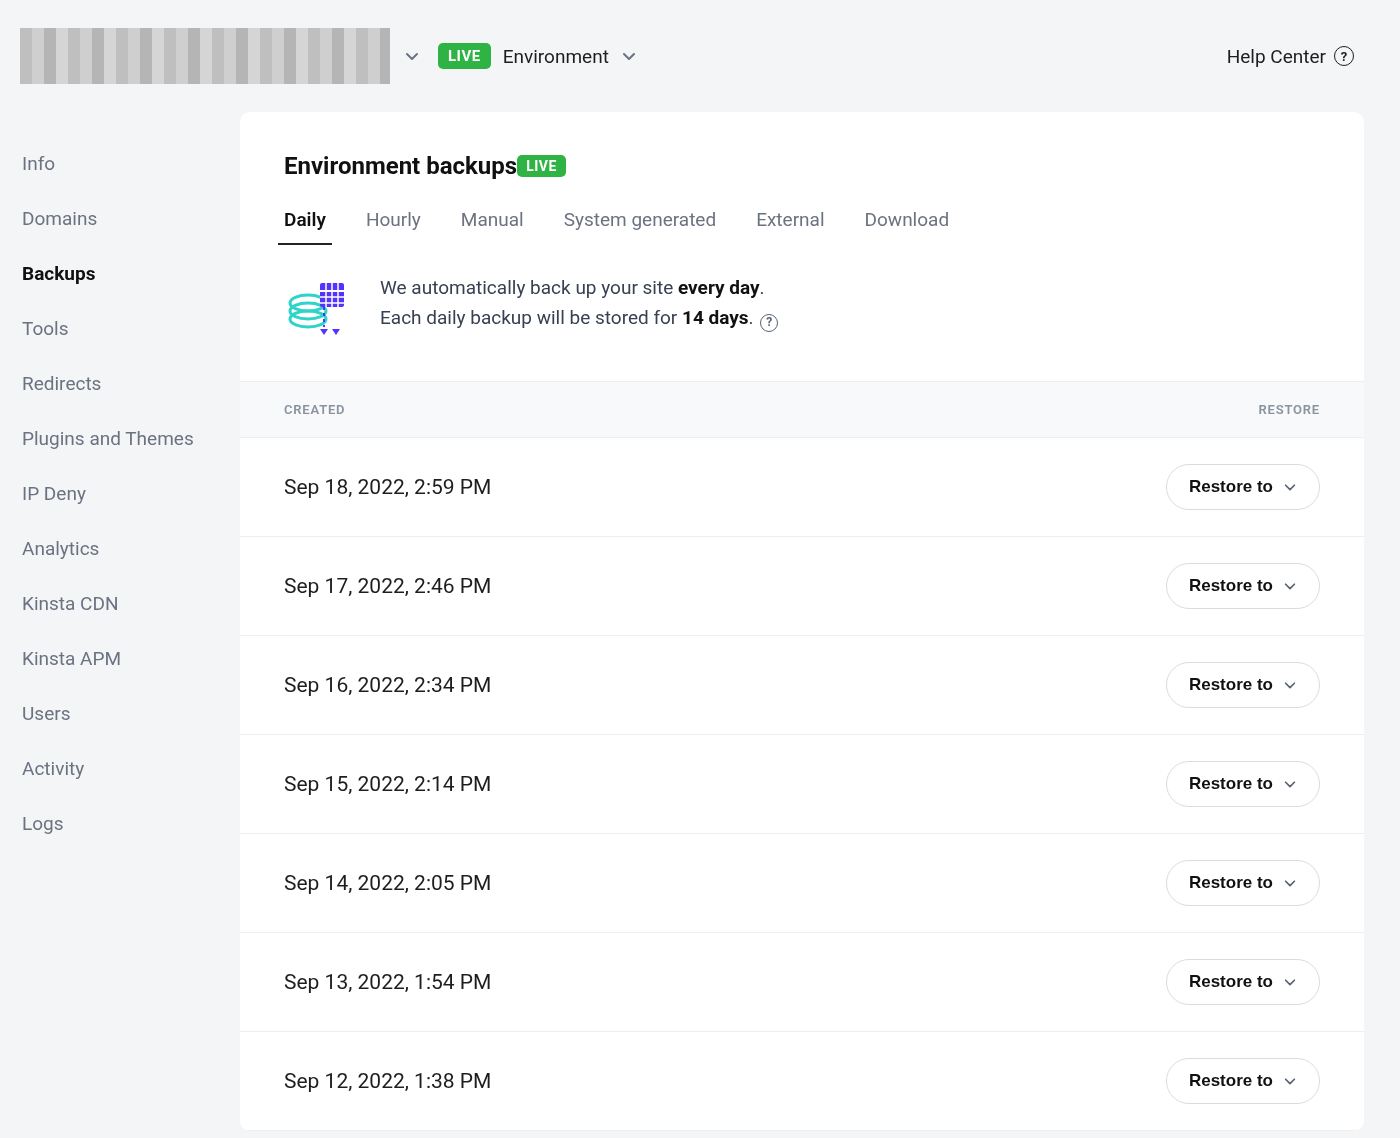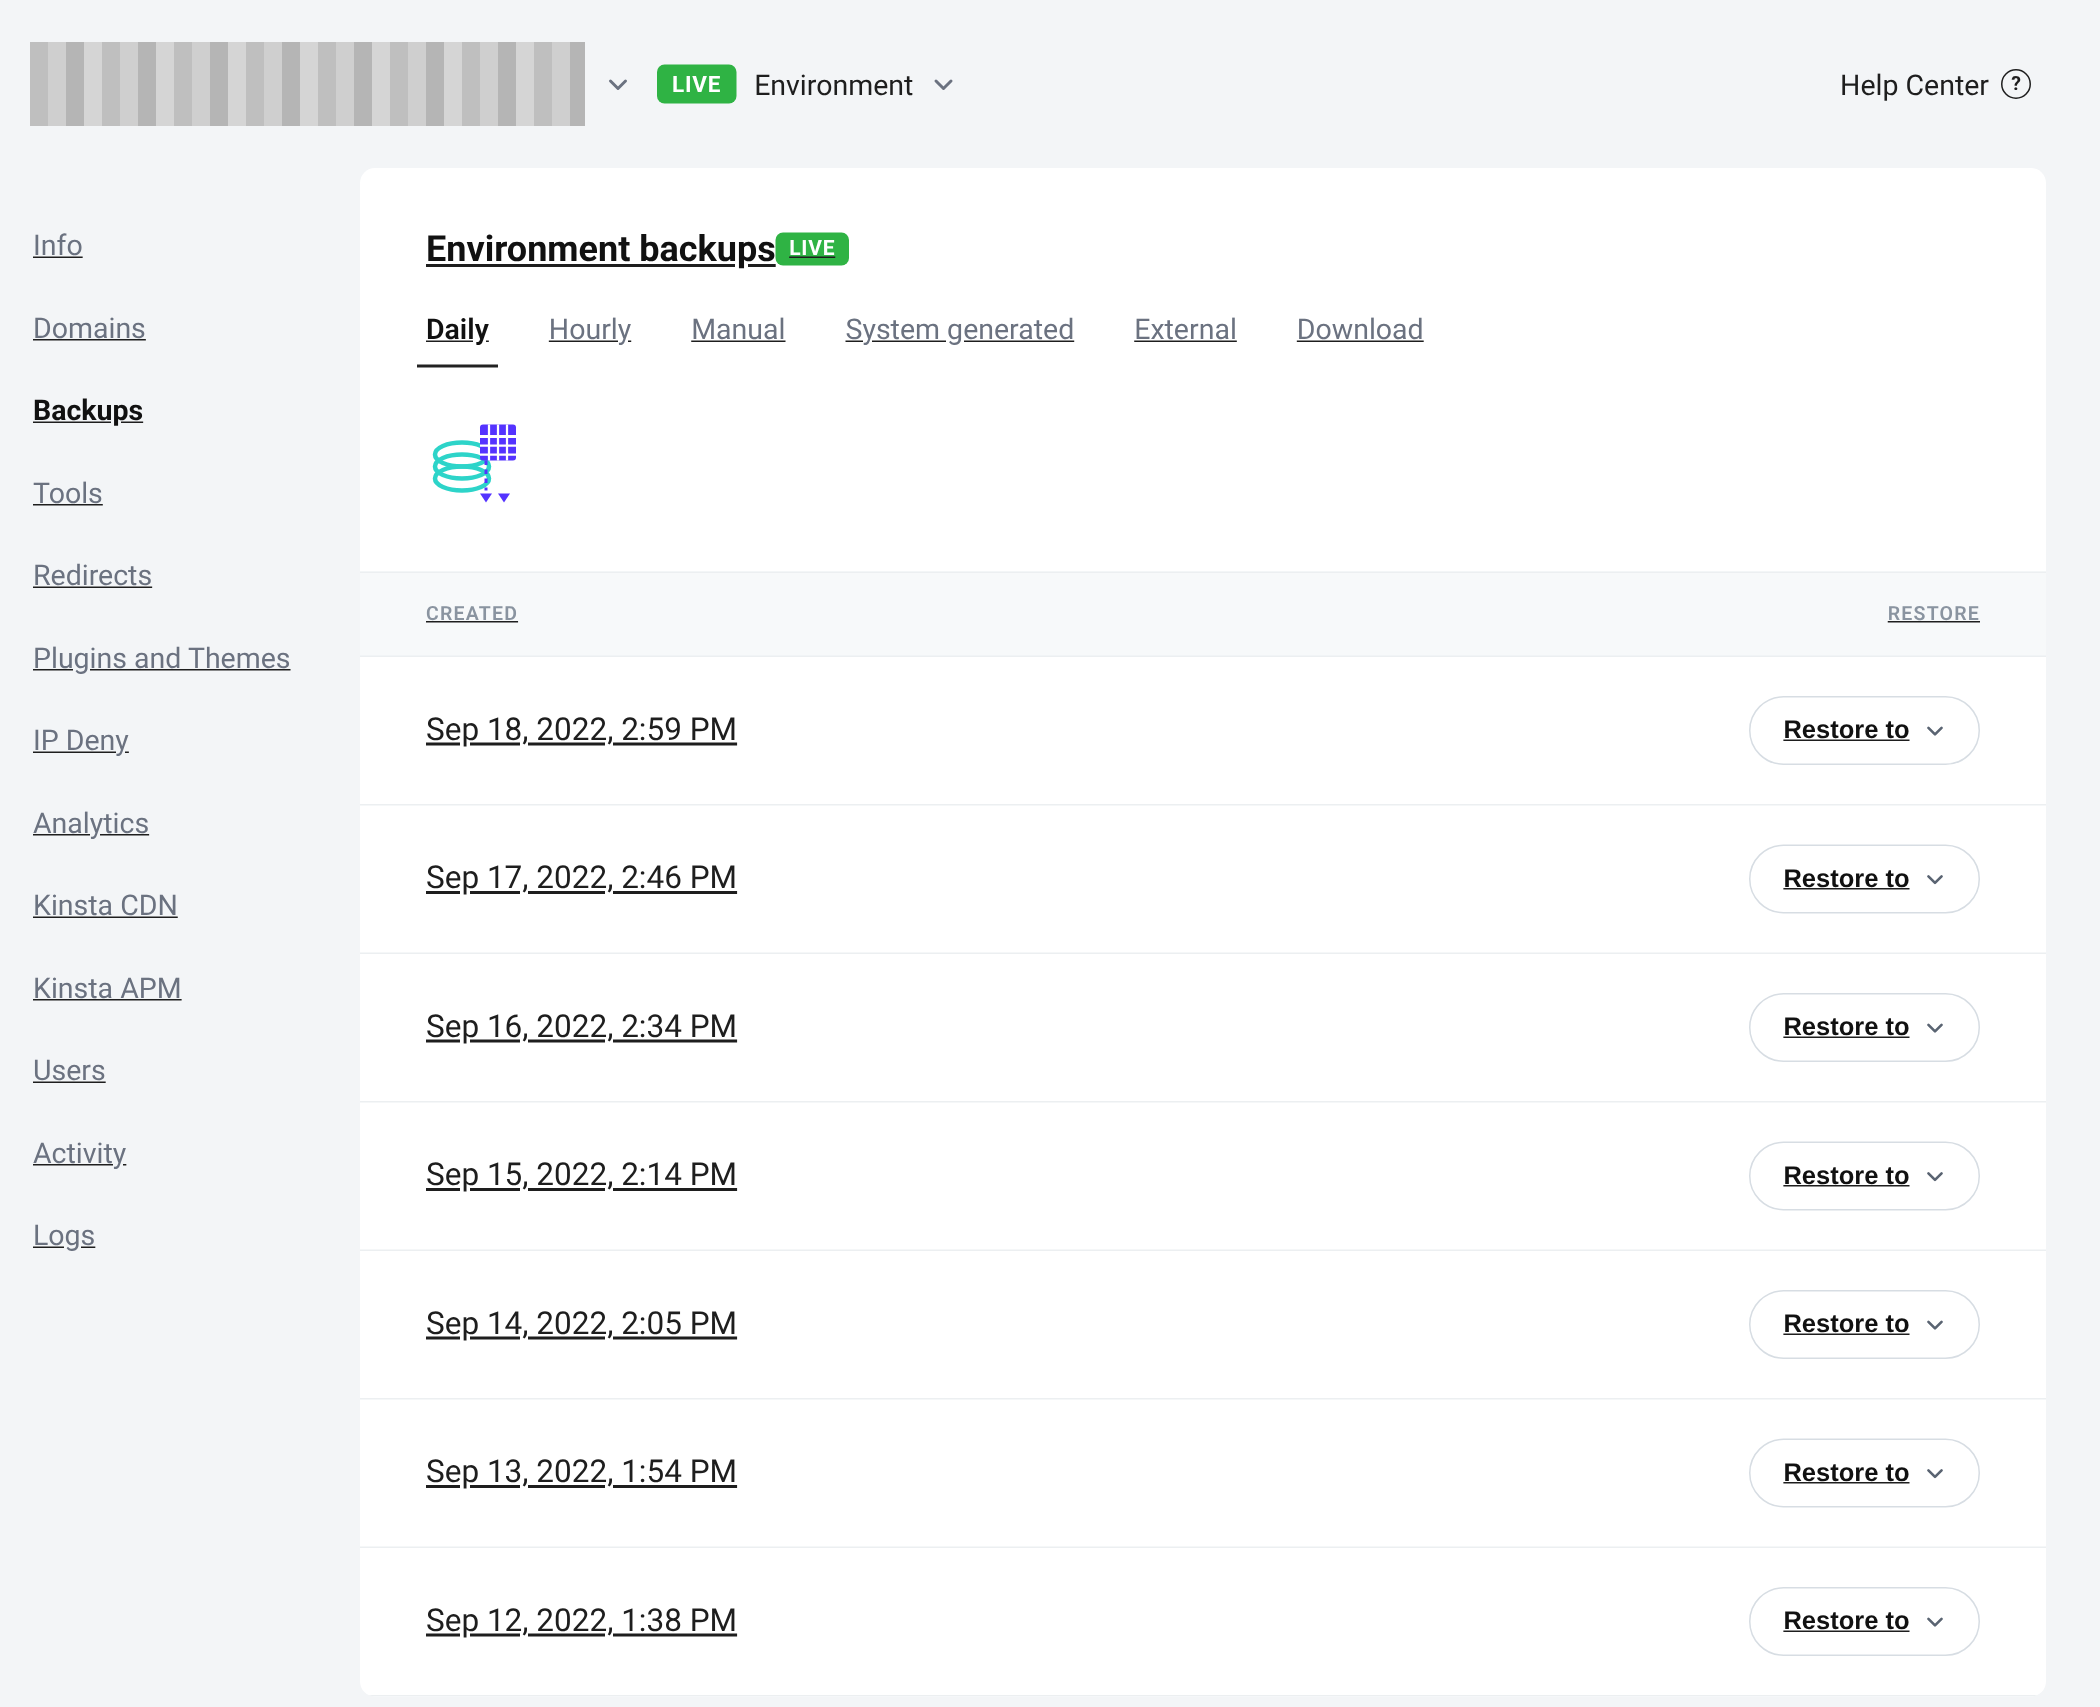--- a/index.html
+++ b/index.html
@@ -38,21 +38,21 @@
   }
   .env-label { font-size:19px; color:#1e1e1e; }
   .header-spacer { flex:1; }
   .help-center { display:flex; align-items:center; gap:8px; font-size:19px; color:#1e1e1e; cursor:pointer; }
   .help-icon {
     width:20px; height:20px; border:1.6px solid #1e1e1e; border-radius:50%;
     display:inline-flex; align-items:center; justify-content:center; font-size:13px; font-weight:700;
   }
 
   
-  .body-row { display:flex; align-items:flex-start;text-decoration:underline; }
+  .body-row { display:flex; align-items:flex-start; }
 
   
   .sidebar { width:240px; padding:24px 0 0 22px; }
   .sidebar-item {
     padding:16px 0;
     font-size:19px;
     color:#6b7280;
     cursor:pointer;
   }
   .sidebar-item.active { color:#111; font-weight:700; }
@@ -192,20 +192,29 @@
             <line x1="42" y1="10" x2="42" y2="34" stroke="#fff" stroke-width="1.5"></line>
             <line x1="48" y1="10" x2="48" y2="34" stroke="#fff" stroke-width="1.5"></line>
             <line x1="54" y1="10" x2="54" y2="34" stroke="#fff" stroke-width="1.5"></line>
             <line x1="36" y1="24" x2="60" y2="24" stroke="#fff" stroke-width="1.5"></line>
             <line x1="36" y1="30" x2="60" y2="30" stroke="#fff" stroke-width="1.5"></line>
             <line x1="40" y1="34" x2="40" y2="54" stroke="#5433ff" stroke-width="2" stroke-dasharray="3 3"></line>
             <polygon points="36,56 44,56 40,62" fill="#5433ff"></polygon>
             <polygon points="48,56 56,56 52,62" fill="#5433ff"></polygon>
           </svg>
         </div>
+        <div class="info-text">
+          <div>
+            <span>We automatically back up your site </span><strong>every day</strong><span>.</span>
+          </div>
+          <div>
+            <span>Each daily backup will be stored for </span><strong>14 days</strong><span>.</span>
+            <span class="q-icon">?</span>
+          </div>
+        </div>
       </div>
 
       <div class="table-head">
         <span>CREATED</span>
         <span>RESTORE</span>
       </div>
 
       <div id="table-body">
           <div class="table-row">
             <div class="row-date">Sep 18, 2022, 2:59 PM</div>

